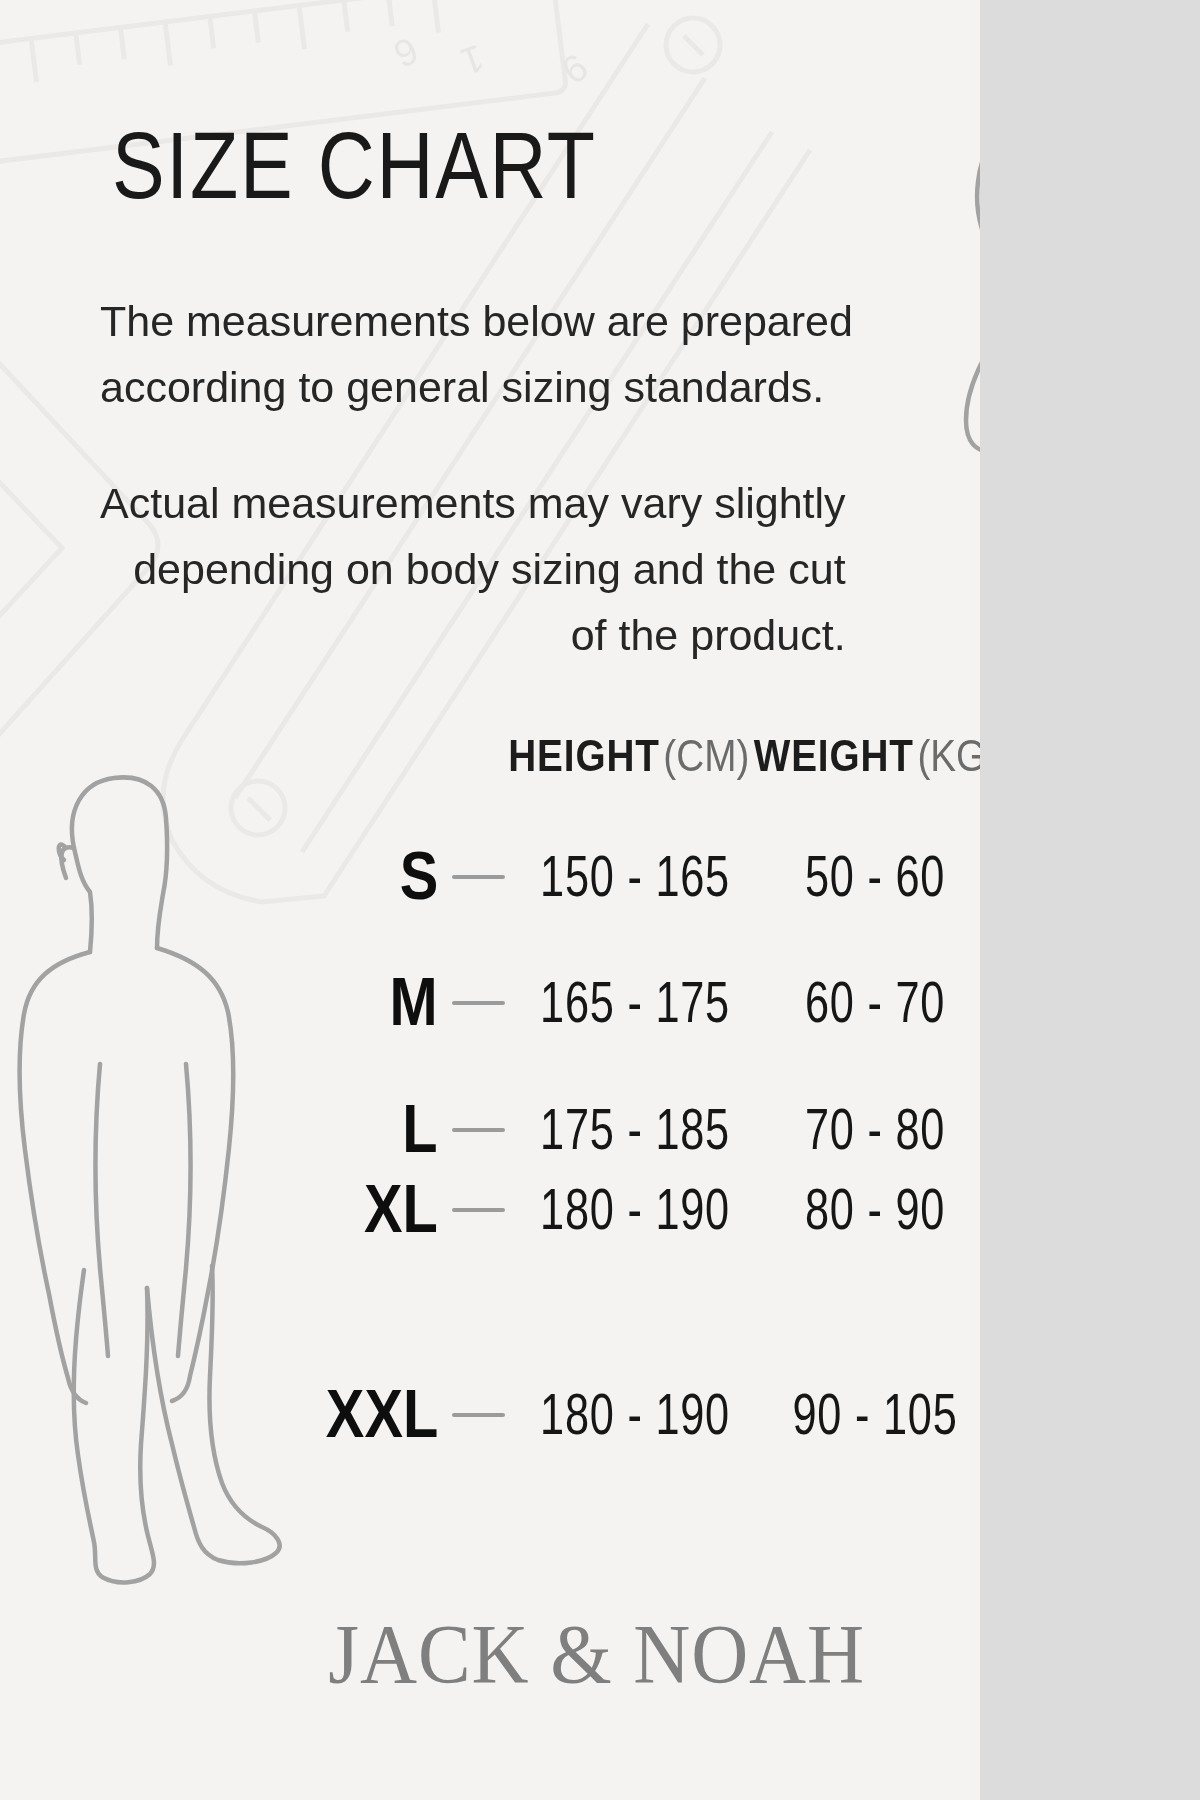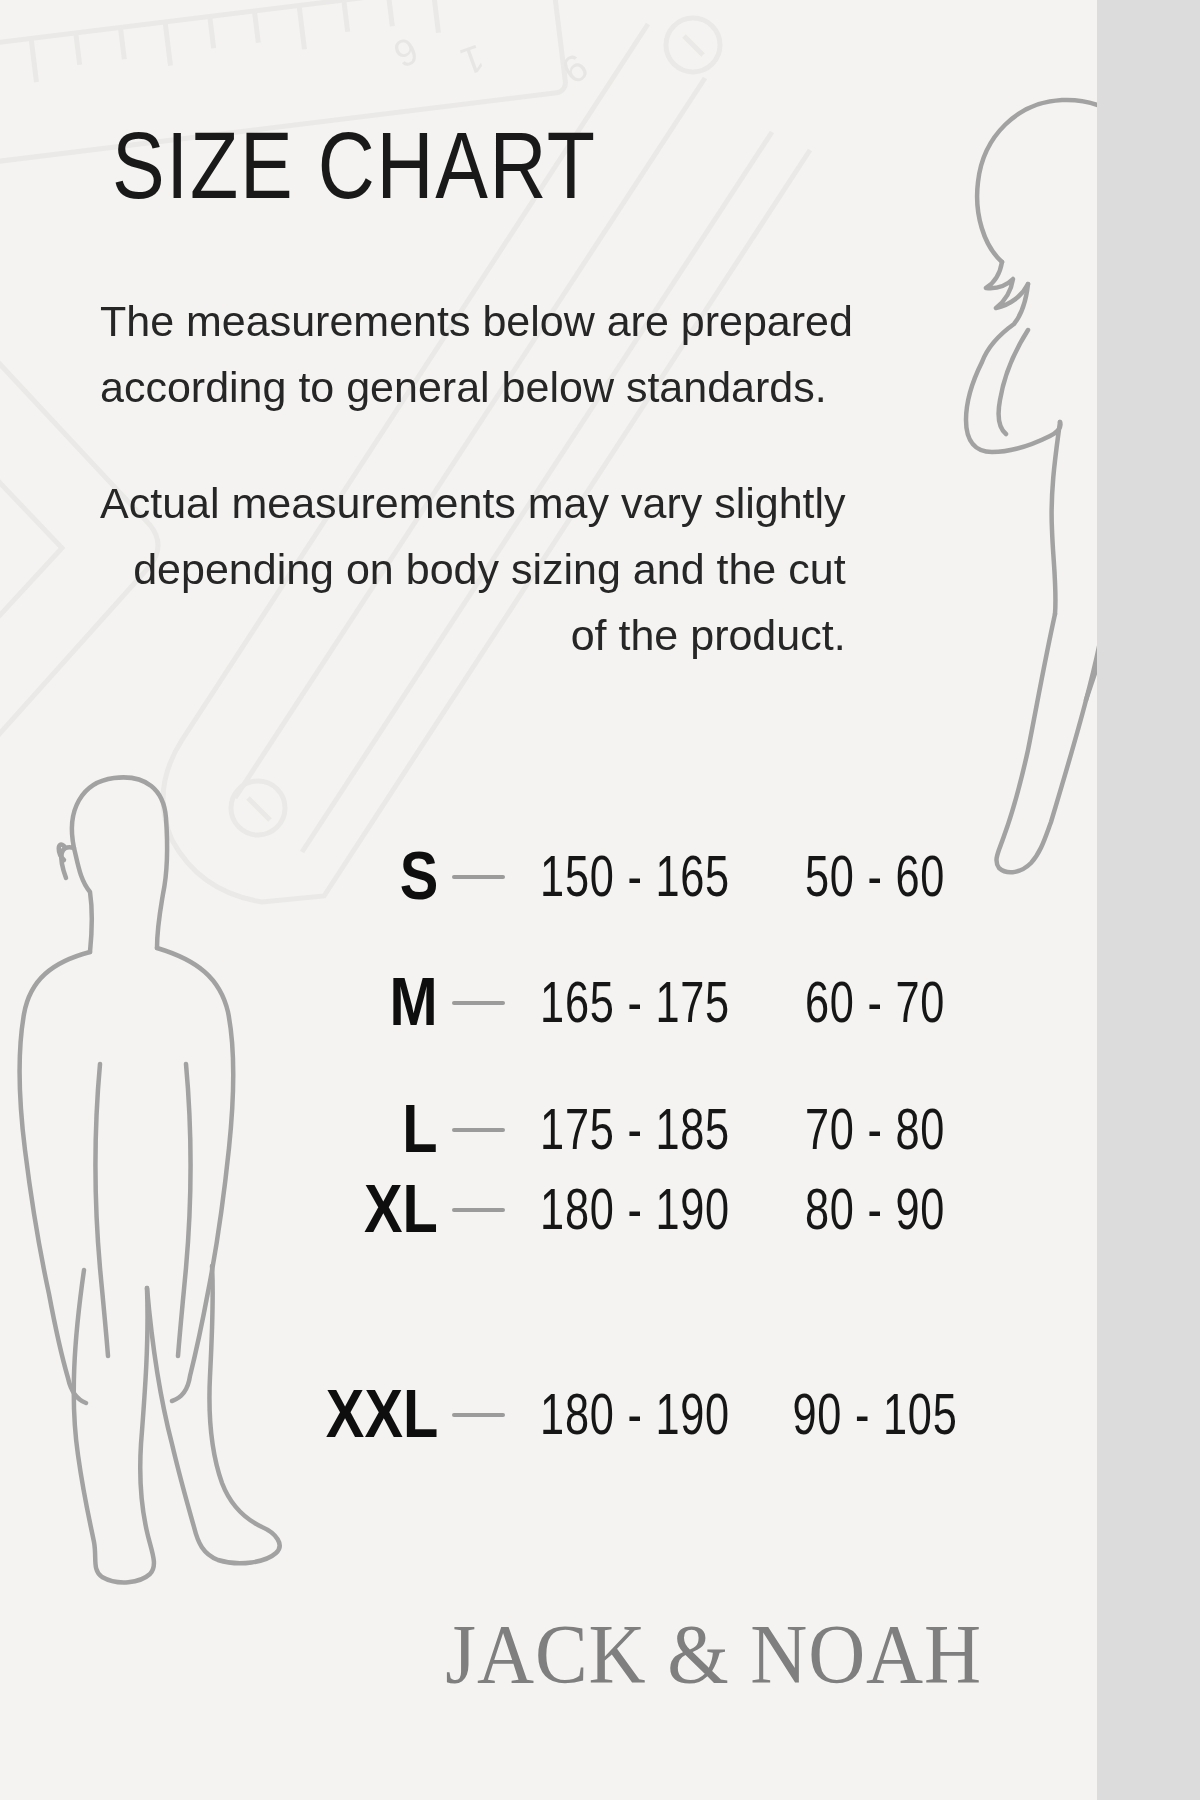--- a/index.html
+++ b/index.html
@@ -1,18 +1,18 @@
 <!DOCTYPE html>
 <html><head>
 <meta charset="utf-8">
 <style>
   html,body{margin:0;padding:0;background:#dcdcdc;}
   .canvas{
     position:relative;
-    width:1097px;height:1800px;
+    width:980px;height:1800px;
     background:#f4f3f1;
     overflow:hidden;
     font-family:"Liberation Sans",sans-serif;
     color:#1e1e1e;
   }
   .bg-svg{position:absolute;left:0;top:0;width:1200px;height:1800px;}
   .abs{position:absolute;}
 
   .title{
     left:112px;top:112px;
@@ -124,29 +124,37 @@
       <path d="M 1104 620 C 1112 660 1122 700 1128 738 C 1132 762 1134 784 1132 804"></path>
       <path d="M 1086 700 C 1098 664 1110 630 1118 596 C 1124 570 1128 546 1128 524"></path>
       <path d="M 1165 620 C 1168 668 1164 716 1155 760 C 1147 798 1139 830 1132 856 C 1127 874 1121 888 1131 894 C 1144 900 1162 896 1170 887 C 1177 879 1172 864 1168 847 C 1162 818 1160 780 1162 742 C 1164 700 1160 660 1150 624"></path>
     </g>
   </svg>
 
   <div class="abs title">SIZE CHART</div>
 
   <div class="abs para intro">
     <div>The measurements below are prepared</div>
-    <div>according to general below standards.</div>
+    <div>according to general sizing standards.</div>
   </div>
 
   <div class="abs para note">
     <div>Actual measurements may vary slightly</div>
     <div>depending on body sizing and the cut</div>
     <div>of the product.</div>
   </div>
 
+  <div class="abs thead">
+    <div class="hcell h-height">
+      <span class="lbl">HEIGHT</span><span class="unit">(CM)</span>
+    </div>
+    <div class="hcell h-weight">
+      <span class="lbl">WEIGHT</span><span class="unit">(KG)</span>
+    </div>
+  </div>
 
   <div class="abs trow" style="top:832px">
     <span class="size-cell">S</span>
     <span class="dash"></span>
     <span class="num height-cell">150 - 165</span>
     <span class="num weight-cell">50 - 60</span>
   </div>
   <div class="abs trow" style="top:958px">
     <span class="size-cell">M</span>
     <span class="dash"></span>

